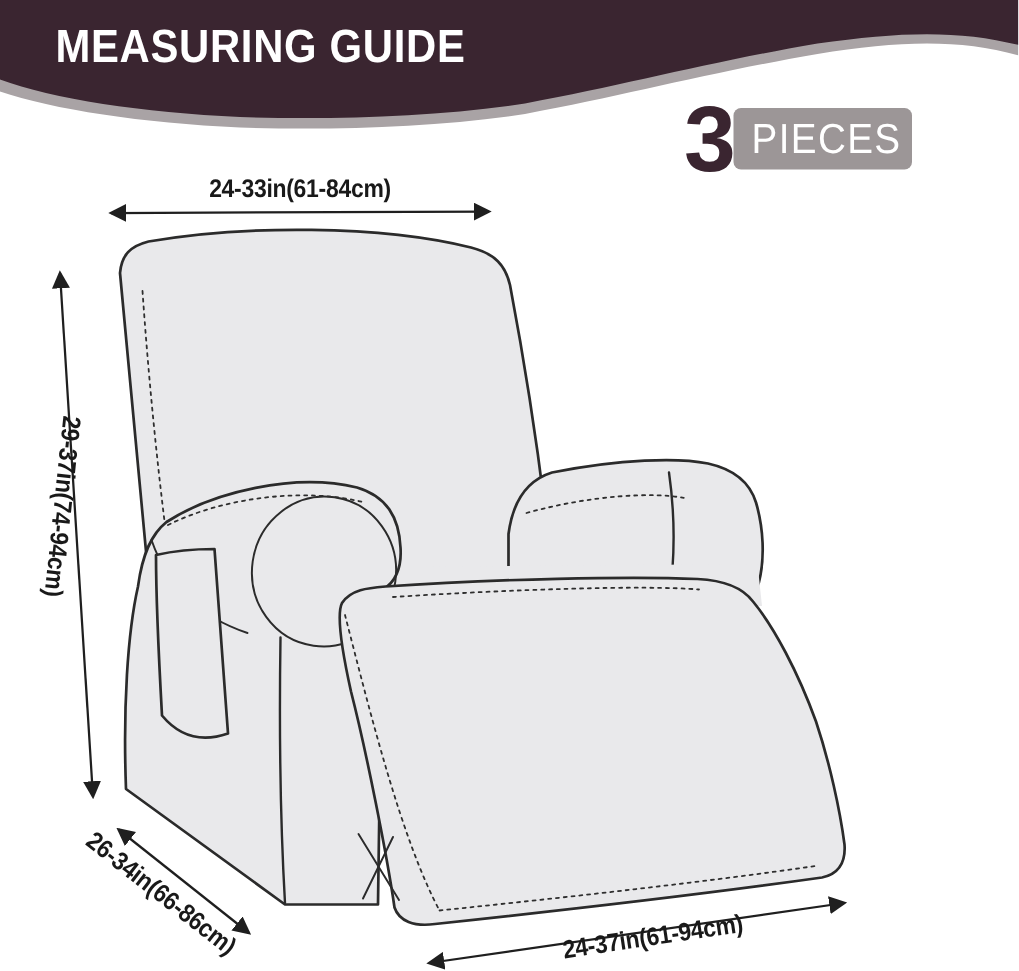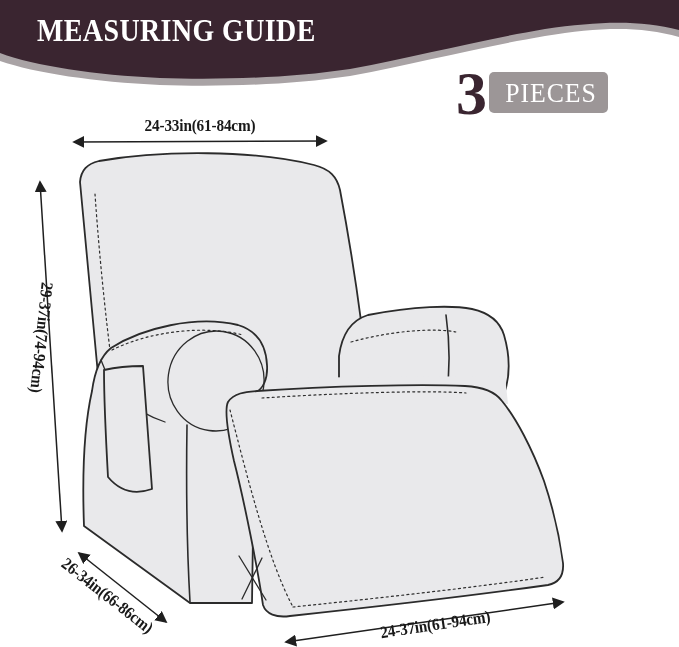--- a/index.html
+++ b/index.html
@@ -1,17 +1,17 @@
 <!DOCTYPE html>
 <html><head>
 <meta charset="utf-8">
 <style>
   html,body{margin:0;padding:0;background:#fff;}
   .stage{position:relative;width:679px;height:647px;background:#fff;overflow:hidden;
-         font-family:Liberation Serif, serif;}
+         font-family:Liberation Sans, sans-serif;}
   svg{display:block;}
   
   .shape{stroke:#2b2b2b;stroke-width:1.8;stroke-linejoin:round;stroke-linecap:round;}
   .line{fill:none;stroke:#2b2b2b;stroke-width:1.6;stroke-linecap:round;}
   .thin{fill:none;stroke:#2b2b2b;stroke-width:1.3;stroke-linecap:round;}
   .seam{fill:none;stroke:#2e2e2e;stroke-width:1.2;stroke-dasharray:2 3.2;stroke-linecap:round;}
   .noline{stroke:none;}
   
   g[data-name="recliner-illustration"]{fill:#e9e9eb;}
   path[data-name="header-wave"]{fill:#3a2530;}

